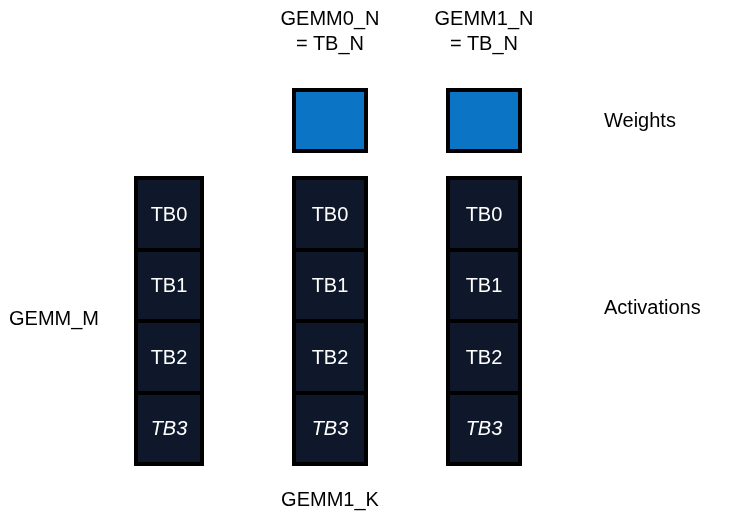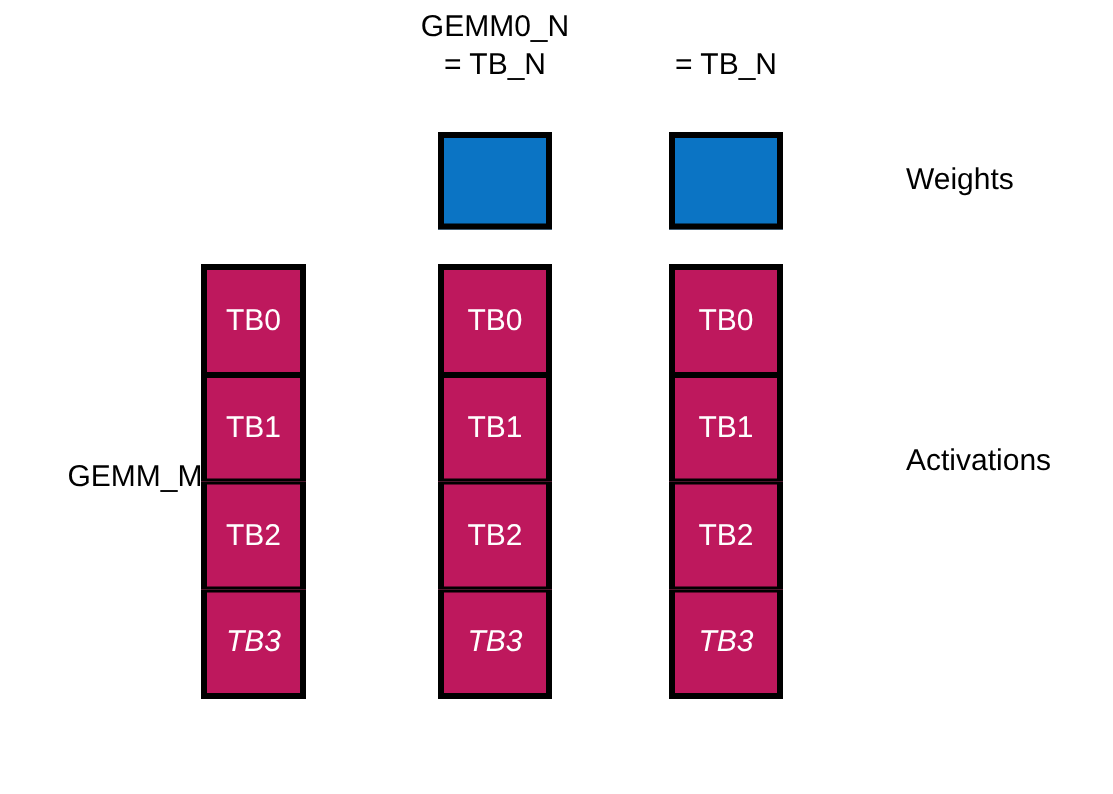--- a/index.html
+++ b/index.html
@@ -45,24 +45,24 @@
   #top-label-1 { left: 394px; }
 
   .bottom-label {
     width: 180px;
     top: 487px;
   }
   #bottom-label-0 { left: 79px; }
   #bottom-label-1 { left: 240px; }
 
   #left-label {
-    left: 30px;
+    left: 9px;
     top: 306px;
     width: 120px;
-    text-align: center;
+    text-align: left;
   }
 
   .side-label {
     left: 604px;
     width: 138px;
     text-align: left;
   }
   #side-label-weights { top: 108px; }
   #side-label-activations { top: 295px; }
 
@@ -88,21 +88,21 @@
     display: flex;
     flex-direction: column;
     box-sizing: border-box;
   }
   #activation-column-0 { left: 134px; width: 70px; }
   #activation-column-1 { left: 292px; width: 76px; }
   #activation-column-2 { left: 446px; left: 446px; width: 76px; }
 
   .tb-cell {
     flex: 1 1 0;
-    background: #be185d;
+    background: #0f172a;
     border: 4px solid #000000;
     border-bottom-width: 2px;
     border-top-width: 2px;
     box-sizing: border-box;
     display: flex;
     align-items: center;
     justify-content: center;
     color: #ffffff;
     font-size: 20px;
     line-height: 20px;
@@ -116,21 +116,21 @@
     font-style: italic;
   }
 </style>
 </head>
 <body>
 
 <div class="canvas">
 
   <div class="label label-center top-label" id="top-label-0"><span>GEMM0_N</span><br><span>= TB_N</span></div>
 
-  <div class="label label-center top-label" id="top-label-1"><br><span>= TB_N</span></div>
+  <div class="label label-center top-label" id="top-label-1"><span>GEMM1_N</span><br><span>= TB_N</span></div>
 
   <div class="weight-block" id="weight-block-0"></div>
   <div class="weight-block" id="weight-block-1"></div>
 
   <div class="activation-column" id="activation-column-0">
     <div class="tb-cell">TB0</div>
     <div class="tb-cell">TB1</div>
     <div class="tb-cell">TB2</div>
     <div class="tb-cell">TB3</div>
   </div>
@@ -147,14 +147,15 @@
     <div class="tb-cell">TB1</div>
     <div class="tb-cell">TB2</div>
     <div class="tb-cell">TB3</div>
   </div>
 
   <div class="label" id="left-label">GEMM_M</div>
 
   <div class="label side-label" id="side-label-weights">Weights</div>
   <div class="label side-label" id="side-label-activations">Activations</div>
 
+  <div class="label label-center bottom-label" id="bottom-label-1">GEMM1_K</div>
 
 </div>
 
 </body></html>

